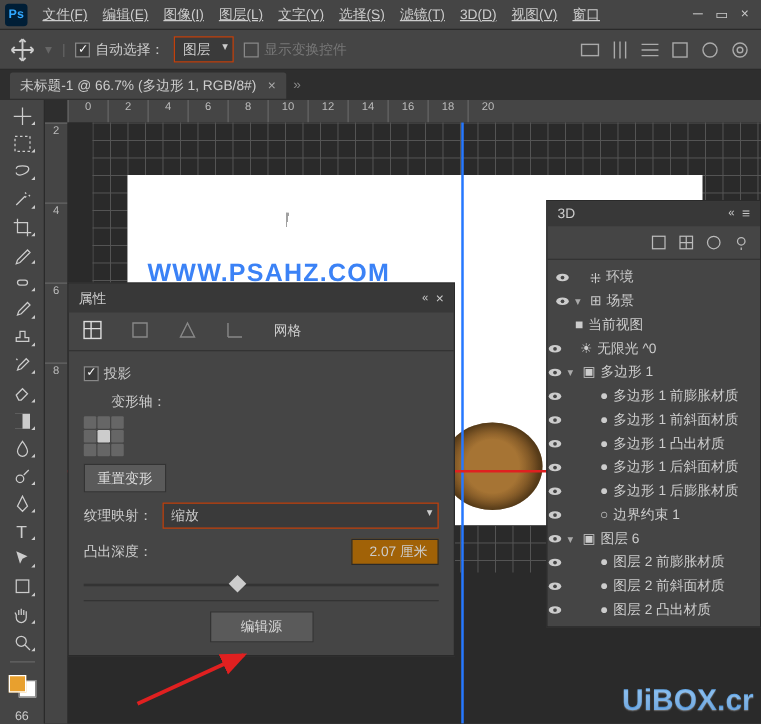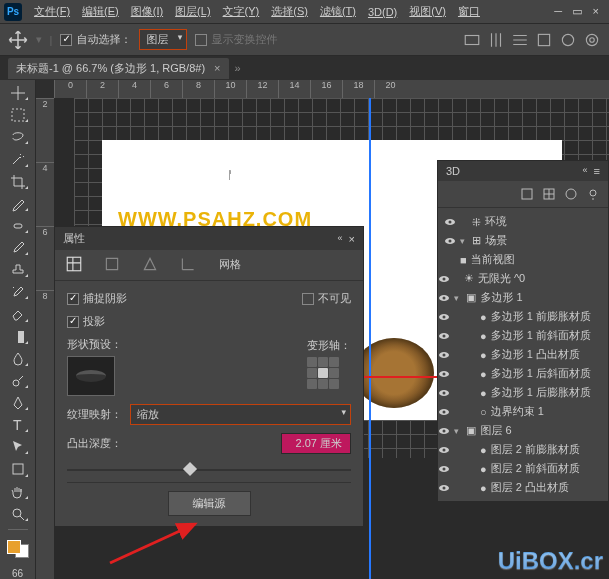--- a/index.html
+++ b/index.html
@@ -27,21 +27,21 @@
 .ruler-h { position: absolute; top: 0; left: 18px; right: 0; height: 18px; background: #454545; display: flex; font-size: 9px; color: #bbb; }
 .ruler-h div { width: 32px; text-align: center; border-left: 1px solid #666; }
 .ruler-v { position: absolute; left: 0; top: 18px; bottom: 0; width: 18px; background: #454545; font-size: 9px; color: #bbb; }
 .ruler-v div { height: 64px; text-align: center; border-top: 1px solid #666; writing-mode: horizontal-tb; }
 .canvas { position: absolute; left: 18px; top: 18px; right: 0; bottom: 0; background: #2a2a2a; }
 .grid-area { position: absolute; left: 20px; top: 0; width: 560px; height: 360px;
   background-image: linear-gradient(#555 1px, transparent 1px), linear-gradient(90deg, #555 1px, transparent 1px);
   background-size: 14px 14px;
 }
 .white-shape { position: absolute; left: 48px; top: 42px; width: 460px; height: 280px; background: #fff; }
-.watermark { position: absolute; left: 64px; top: 110px; font-family: Arial; font-weight: bold; font-size: 20px; color: #eab308; text-shadow: 1px 1px 0 #fff; letter-spacing: 1px; }
+.watermark { position: absolute; left: 64px; top: 110px; font-family: Arial; font-weight: bold; font-size: 20px; color: #3b82f6; text-shadow: 1px 1px 0 #fff; letter-spacing: 1px; }
 .sun-icon { position: absolute; left: 165px; top: 75px; width: 20px; height: 20px; border-radius: 50%; background: radial-gradient(circle, #fff 30%, transparent 30%); }
 .sun-icon::before { content: ""; position: absolute; inset: -3px; background: conic-gradient(from 0deg, #444 0deg 10deg, transparent 10deg 30deg); border-radius: 50%; opacity: 0.5; }
 .guide-v { position: absolute; top: 0; bottom: 0; width: 2px; background: #2678ff; left: 315px; }
 .guide-h { position: absolute; left: 0; width: 400px; height: 2px; background: #e02020; top: 278px; }
 .cookie { position: absolute; left: 300px; top: 240px; width: 80px; height: 70px; background: radial-gradient(circle, #a67434 40%, #6b4820 70%); border-radius: 50%; box-shadow: inset 0 0 10px #3a2a10; }
 .panel-3d { position: absolute; right: 0; top: 160px; width: 172px; background: #454545; border: 1px solid #2a2a2a; }
 .panel-head { background: #383838; padding: 4px 8px; display: flex; justify-content: space-between; align-items: center; }
 .panel-head-tabs { display: flex; gap: 6px; }
 .panel-toolbar { padding: 6px 8px; display: flex; gap: 8px; justify-content: flex-end; border-bottom: 1px solid #333; }
 .panel-tool-ic { width: 14px; height: 14px; color: #bbb; }
@@ -64,21 +64,21 @@
 .cb-unchecked { width: 12px; height: 12px; border: 1px solid #888; }
 .preset-thumb { width: 48px; height: 40px; background: #222; border: 1px solid #666; margin-top: 4px; display: flex; align-items: center; justify-content: center; }
 .preset-thumb-inner { width: 30px; height: 12px; background: #333; border-radius: 50%; border-top: 4px solid #555; }
 .deform-grid { display: grid; grid-template-columns: repeat(3, 10px); grid-template-rows: repeat(3, 10px); gap: 1px; }
 .deform-grid div { background: #666; border-radius: 1px; }
 .btn { background: #5a5a5a; border: 1px solid #333; padding: 3px 10px; font-size: 11px; color: #ddd; cursor: pointer; }
 .slider-wrap { position: relative; height: 16px; margin: 4px 0; }
 .slider-track { position: absolute; left: 0; right: 0; top: 7px; height: 2px; background: #333; }
 .slider-thumb { position: absolute; top: 2px; width: 10px; height: 10px; background: #ccc; transform: rotate(45deg); left: 118px; }
 .red-arrow { position: absolute; left: 100px; top: 518px; z-index: 10; }
-.val-box { background: #be185d; border: 1px solid #2a2a2a; padding: 2px 8px; min-width: 70px; text-align: right; }
+.val-box { background: #a16207; border: 1px solid #2a2a2a; padding: 2px 8px; min-width: 70px; text-align: right; }
 .opt-icons-right { margin-left: auto; display: flex; gap: 6px; }
 .opt-icons-right .tool-icon { width: 18px; height: 18px; }
 .uibox-wm { position: absolute; right: 6px; bottom: 4px; font-family: Arial; font-weight: bold; font-size: 24px; background: linear-gradient(#6ab0f0, #2b78c8); -webkit-background-clip: text; color: transparent; text-shadow: 0 1px 1px rgba(255,255,255,0.3); z-index: 20; }
 </style>
 </head>
 <body>
 
 <div class="menubar">
   <div class="ps-logo">Ps</div>
   <div class="menu-item">文件(F)</div>
@@ -511,56 +511,41 @@
       </div>
     <div class="subtab-ic">
         <svg viewBox="0 0 16 16" stroke="#888" fill="none">
           <path d="M3 13h10M3 13V3"></path>
         </svg>
       </div>
     <span class="subtab-label">网格</span>
   </div>
   <div class="panel-sep"></div>
   <div class="props-body">
-    <div class="prop-row">
-      <label class="cb-row">
-          <span class="cb-checked"></span>
-          <span>捕捉阴影</span>
-        </label>
-      <label class="cb-row">
-          <span class="cb-unchecked"></span>
-          <span>不可见</span>
-        </label>
-    </div>
     <div class="prop-row" style="justify-content:flex-start">
       <label class="cb-row">
           <span class="cb-checked"></span>
           <span>投影</span>
         </label>
     </div>
     <div class="prop-row">
-      <div>
-        <div>形状预设：</div>
-        <div class="preset-thumb">
-            <div class="preset-thumb-inner"></div>
-          </div>
-      </div>
       <div style="text-align:right">
         <div>变形轴：</div>
         <div class="deform-grid" style="margin:4px 0 6px auto">
           <div></div>
             <div></div>
             <div></div>
             <div></div>
             <div style="background:#ccc"></div>
             <div></div>
             <div></div>
             <div></div>
             <div></div>
         </div>
+        <button class="btn">重置变形</button>
       </div>
     </div>
     <div class="prop-row">
       <span>纹理映射：</span>
       <div class="dropdown" style="flex:1;margin-left:8px">缩放</div>
     </div>
     <div class="prop-row">
       <span>凸出深度：</span>
       <div class="val-box">2.07 厘米</div>
     </div>

